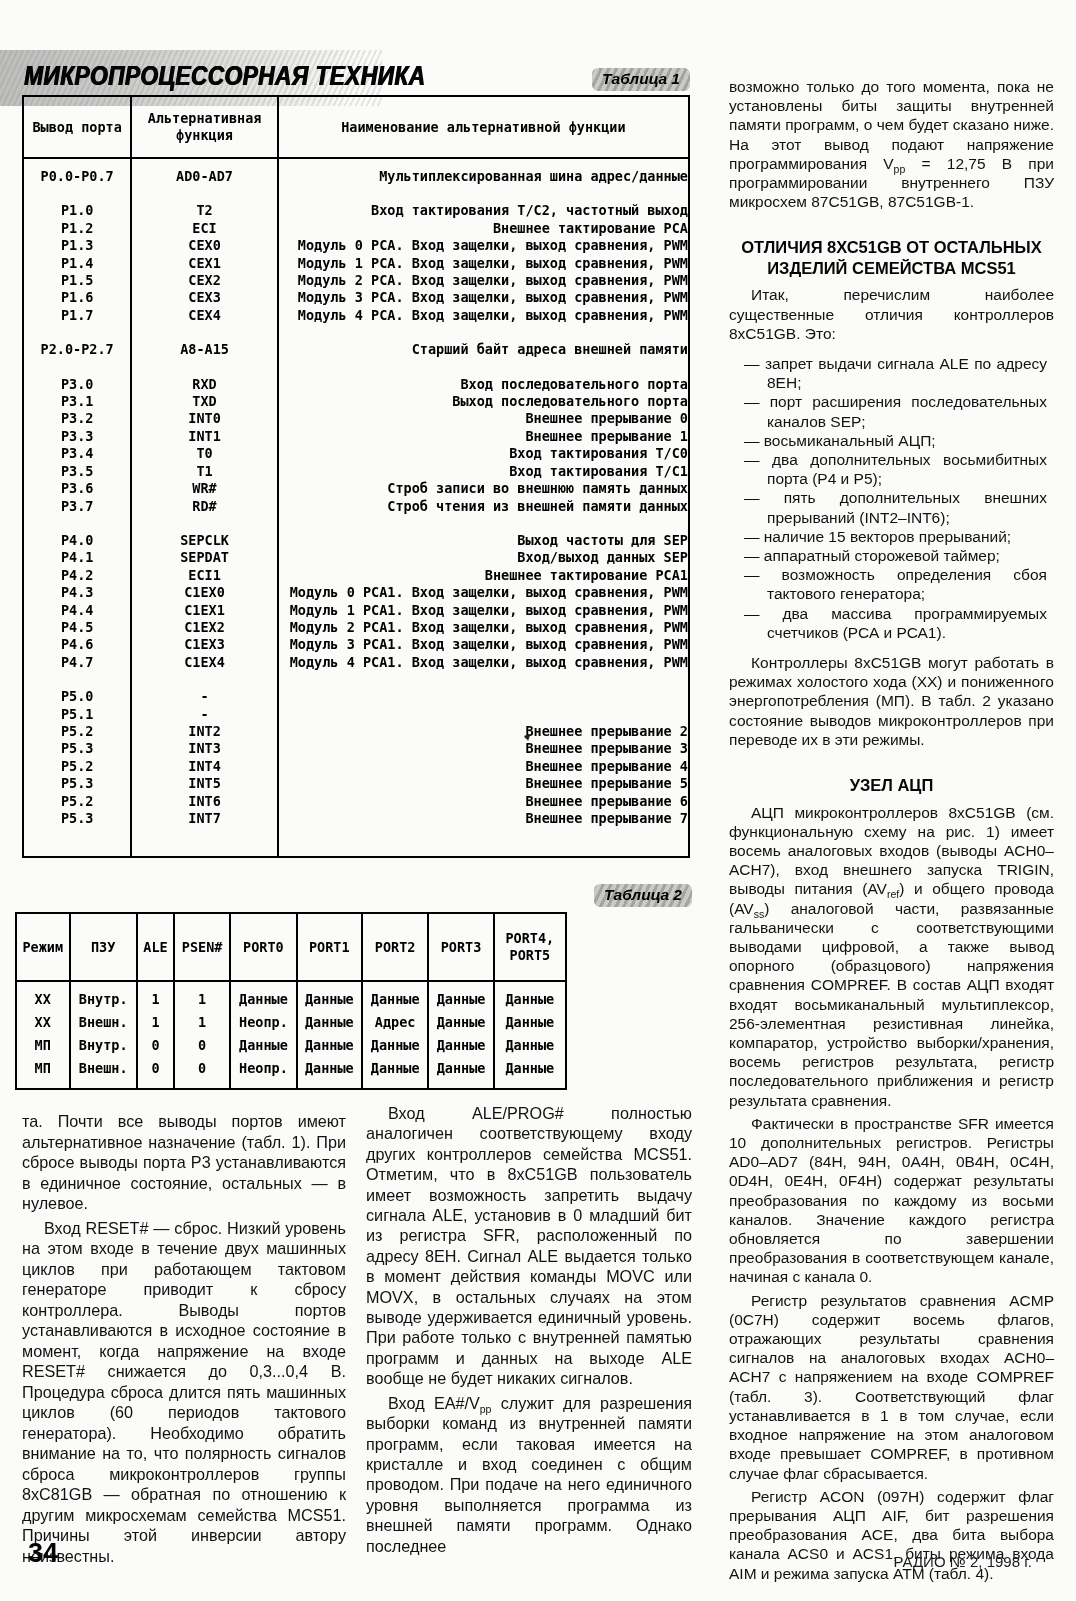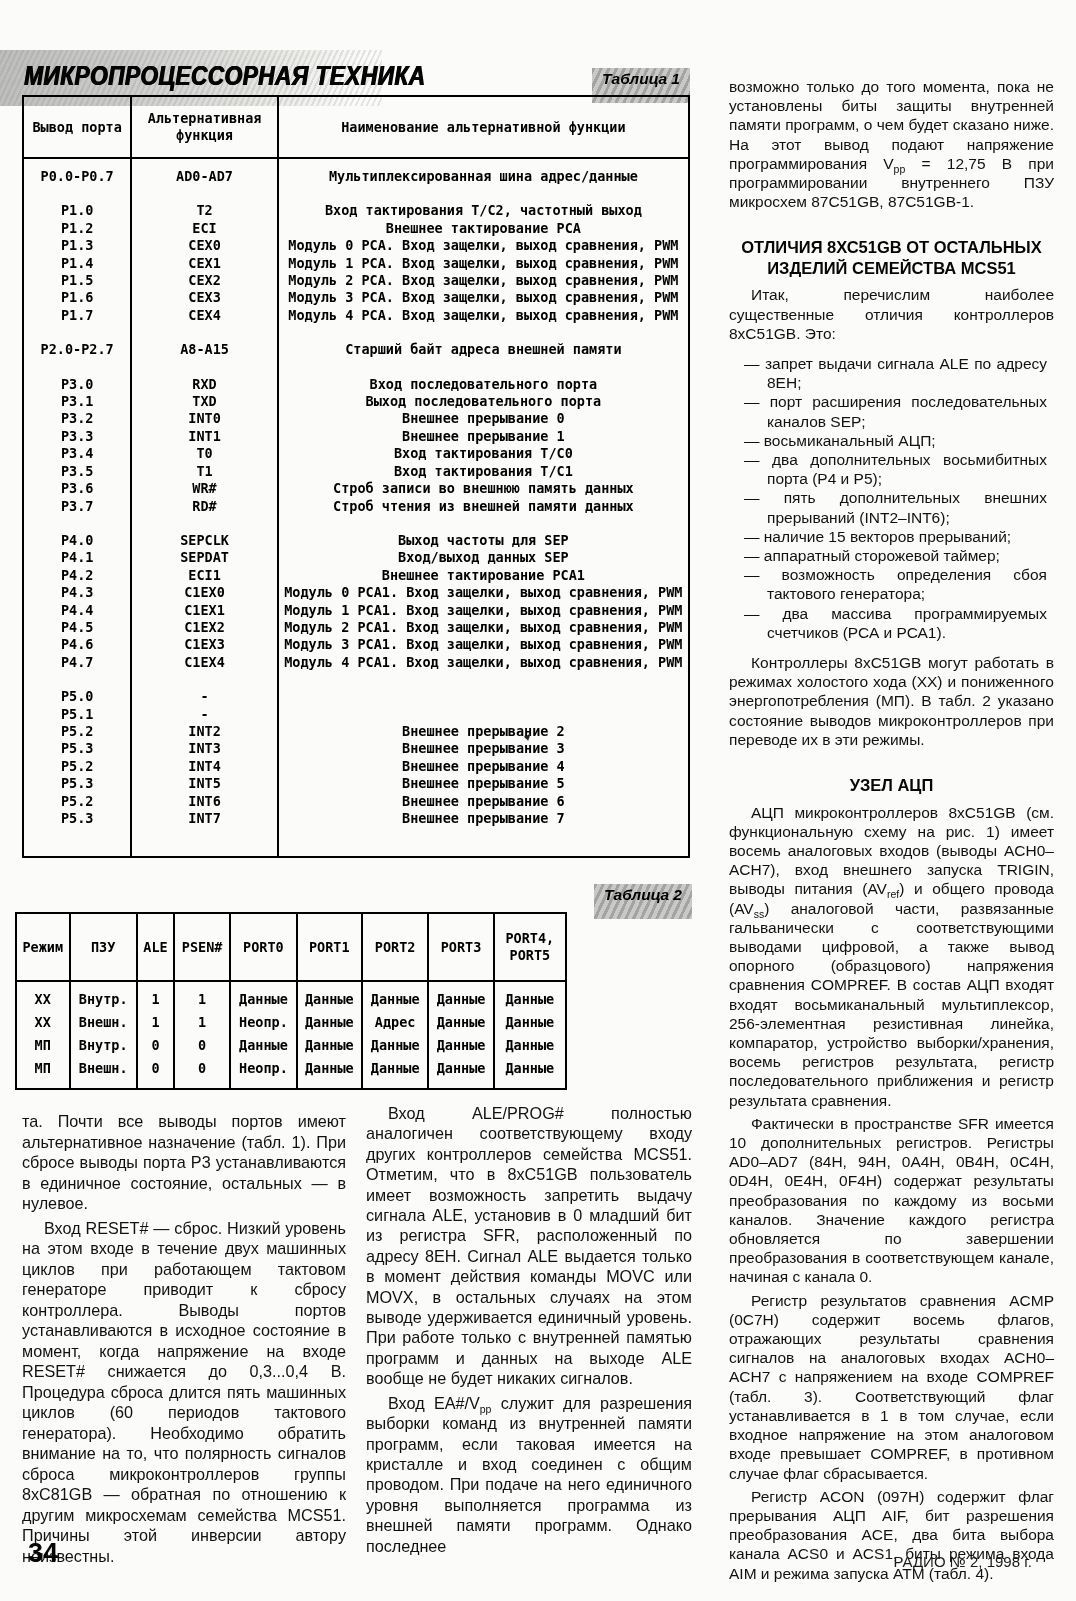--- a/index.html
+++ b/index.html
@@ -12,36 +12,36 @@
     background:
       repeating-linear-gradient(115deg,rgba(120,120,120,.18) 0 2px,rgba(255,255,255,0) 2px 5px),
       linear-gradient(103deg,#bdbdbc 0%,#cccccb 35%,#e3e3e0 65%,rgba(247,247,245,0) 93%);}
   .masthead h1{position:absolute;left:24px;top:11px;margin:0;white-space:nowrap;
     font-size:27px;font-weight:bold;font-style:italic;letter-spacing:.5px;color:#040404;
     transform:scaleX(.84);transform-origin:left center;
     text-shadow:.8px 0 #040404,-.4px 0 #040404;}
 
   
   .tbl-label{position:absolute;font-weight:bold;font-size:15.5px;font-style:italic;
-    color:#000;padding:2px 10px 15px;
-    background:repeating-linear-gradient(115deg,#a3a3a1 0 3px,#c9c9c7 3px 7px);}
+    color:#000;padding:2px 10px 3px;
+    background:repeating-linear-gradient(115deg,#a3a3a1 0 3px,#c9c9c7 3px 7px);border-radius:6px;}
   #t1label{top:68px;right:386px;}
   #t2label{top:884px;right:384px;}
 
   
   table{border-collapse:collapse;}
   .t1{position:absolute;left:22px;top:95px;width:668px;
       border:2.5px solid #000;font-family:"DejaVu Sans Mono",monospace;
       font-weight:bold;font-size:13.5px;color:#000;}
   .t1 th{border-bottom:2.5px solid #000;height:60px;vertical-align:middle;
       text-align:center;line-height:17px;font-size:13.5px;padding:0 4px;}
   .t1 .vb{border-right:2.2px solid #000;}
   .t1 td{padding:0;height:17.4px;line-height:17.4px;white-space:nowrap;overflow:hidden;}
   .t1 td.c0,.t1 td.c1{text-align:center;}
-  .t1 td.c2{text-align:center;padding-left:0;}
+  .t1 td.c2{text-align:right;padding-left:0;}
   .t1 tr.sp td{height:17px;}
   .t1 tr.st td{height:9px;}
   .t1 tr.end td{height:29px;}
 
   
   .t2{position:absolute;left:15px;top:912px;width:552px;
       border:2.5px solid #000;font-family:"DejaVu Sans Mono",monospace;
       font-weight:bold;font-size:13.5px;color:#000;}
   .t2 th{border-right:2.2px solid #000;border-bottom:2.5px solid #000;height:66px;
       text-align:center;vertical-align:middle;white-space:pre-line;line-height:17px;padding:0 2px;}

